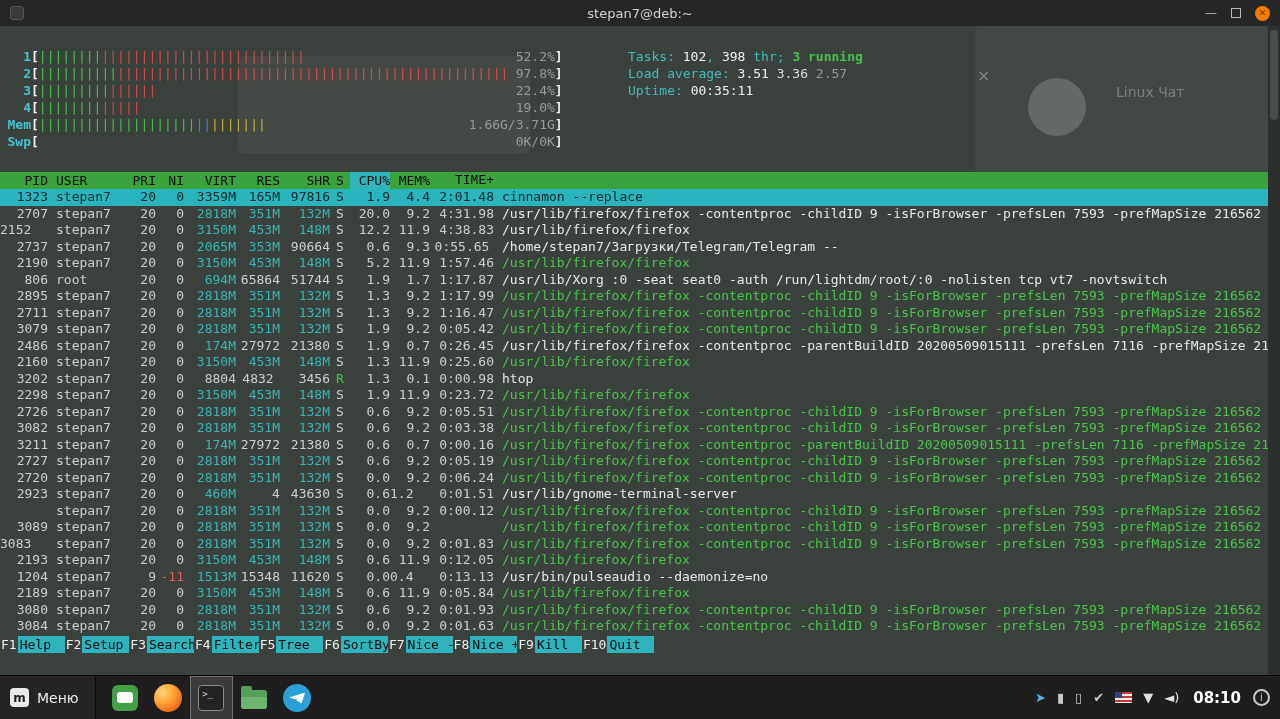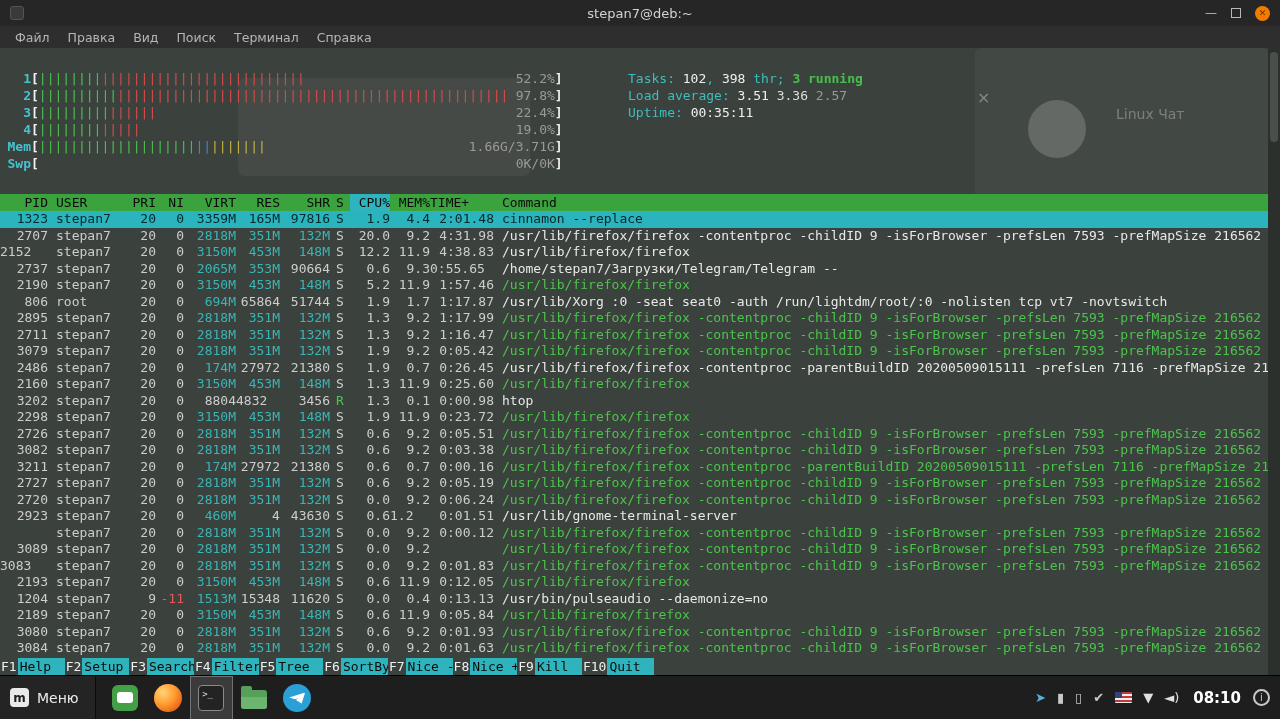--- a/index.html
+++ b/index.html
@@ -114,28 +114,20 @@
   <div class="titlebar">
     <span class="app-icon-tl"></span>
     <div class="title">stepan7@deb:~</div>
     <div class="win-controls">
       <span class="ctl-min">—</span>
       <span class="ctl-max"></span>
       <span class="ctl-close">✕</span>
     </div>
   </div>
 
-  <div class="menubar" id="menubar">
-      <span class="menu-item">Файл</span>
-      <span class="menu-item">Правка</span>
-      <span class="menu-item">Вид</span>
-      <span class="menu-item">Поиск</span>
-      <span class="menu-item">Терминал</span>
-      <span class="menu-item">Справка</span>
-    </div>
 
   <div class="terminal">
 
     <div class="ghost-panel" id="ghost-dialog"></div>
     <div class="ghost-panel" id="ghost-chat"></div>
     <div class="ghost-avatar"></div>
     <div class="ghost-title">Linux Чат</div>
     <div class="ghost-close">×</div>
 
     <div class="meters" id="meters">
@@ -157,22 +149,21 @@
           <span class="hcell" style="width: 48px; text-align: right;">PID</span>
           <span class="hcell" style="width: 76px; text-align: left; padding-left: 8px;">USER</span>
           <span class="hcell" style="width: 32px; text-align: right;">PRI</span>
           <span class="hcell" style="width: 28px; text-align: right;">NI</span>
           <span class="hcell" style="width: 52px; text-align: right;">VIRT</span>
           <span class="hcell" style="width: 44px; text-align: right;">RES</span>
           <span class="hcell" style="width: 50px; text-align: right;">SHR</span>
           <span class="hcell" style="width: 20px; text-align: center;">S</span>
           <span class="hcell sort" style="width: 40px; text-align: right;">CPU%</span>
           <span class="hcell" style="width: 40px; text-align: right;">MEM%</span>
-          <span class="hcell" style="width: 64px; text-align: left;">TIME+</span>
-          <span class="hcell" style="flex: 1 1 0%; text-align: left; padding-left: 8px;">Command</span>
+          <span class="hcell" style="width: 64px; text-align: right; font-family: Liberation Mono, monospace;">TIME+</span>
         </div>
       <div class="tbody" id="tbody">
           <div class="prow sel">
             <span class="cell c-gray" style="width: 48px; text-align: right;">1323</span>
             <span class="cell c-gray" style="width: 76px; text-align: left; padding-left: 8px;">stepan7</span>
             <span class="cell c-gray" style="width: 32px; text-align: right;">20</span>
             <span class="cell c-gray" style="width: 28px; text-align: right;">0</span>
             <span class="cell c-teal" style="width: 52px; text-align: right;">3359M</span>
             <span class="cell c-teal" style="width: 44px; text-align: right;">165M</span>
             <span class="cell c-gray" style="width: 50px; text-align: right;">97816</span>
@@ -214,21 +205,21 @@
             <span class="cell c-gray" style="width: 48px; text-align: right;">2737</span>
             <span class="cell c-gray" style="width: 76px; text-align: left; padding-left: 8px;">stepan7</span>
             <span class="cell c-gray" style="width: 32px; text-align: right;">20</span>
             <span class="cell c-gray" style="width: 28px; text-align: right;">0</span>
             <span class="cell c-teal" style="width: 52px; text-align: right;">2065M</span>
             <span class="cell c-teal" style="width: 44px; text-align: right;">353M</span>
             <span class="cell c-gray" style="width: 50px; text-align: right;">90664</span>
             <span class="cell c-gray" style="width: 20px; text-align: center;">S</span>
             <span class="cell c-gray" style="width: 40px; text-align: right;">0.6</span>
             <span class="cell c-gray" style="width: 40px; text-align: right;">9.3</span>
-            <span class="cell c-gray" style="width: 64px; text-align: left;">0:55.65</span>
+            <span class="cell c-gray" style="width: 64px; text-align: center;">0:55.65</span>
             <span class="cell c-cmd" style="flex: 1 1 0%; text-align: left; padding-left: 8px;">/home/stepan7/Загрузки/Telegram/Telegram --</span>
           </div>
           <div class="prow">
             <span class="cell c-gray" style="width: 48px; text-align: right;">2190</span>
             <span class="cell c-gray" style="width: 76px; text-align: left; padding-left: 8px;">stepan7</span>
             <span class="cell c-gray" style="width: 32px; text-align: right;">20</span>
             <span class="cell c-gray" style="width: 28px; text-align: right;">0</span>
             <span class="cell c-teal" style="width: 52px; text-align: right;">3150M</span>
             <span class="cell c-teal" style="width: 44px; text-align: right;">453M</span>
             <span class="cell c-teal" style="width: 50px; text-align: right;">148M</span>
@@ -321,21 +312,21 @@
             <span class="cell c-gray" style="width: 40px; text-align: right;">11.9</span>
             <span class="cell c-gray" style="width: 64px; text-align: right;">0:25.60</span>
             <span class="cell c-green" style="flex: 1 1 0%; text-align: left; padding-left: 8px;">/usr/lib/firefox/firefox</span>
           </div>
           <div class="prow">
             <span class="cell c-gray" style="width: 48px; text-align: right;">3202</span>
             <span class="cell c-gray" style="width: 76px; text-align: left; padding-left: 8px;">stepan7</span>
             <span class="cell c-gray" style="width: 32px; text-align: right;">20</span>
             <span class="cell c-gray" style="width: 28px; text-align: right;">0</span>
             <span class="cell c-gray" style="width: 52px; text-align: right;">8804</span>
-            <span class="cell c-gray" style="width: 44px; text-align: left;">4832</span>
+            <span class="cell c-gray" style="width: 44px; text-align: center;">4832</span>
             <span class="cell c-gray" style="width: 50px; text-align: right;">3456</span>
             <span class="cell c-green" style="width: 20px; text-align: center;">R</span>
             <span class="cell c-gray" style="width: 40px; text-align: right;">1.3</span>
             <span class="cell c-gray" style="width: 40px; text-align: right;">0.1</span>
             <span class="cell c-gray" style="width: 64px; text-align: right;">0:00.98</span>
             <span class="cell c-cmd" style="flex: 1 1 0%; text-align: left; padding-left: 8px;">htop</span>
           </div>
           <div class="prow">
             <span class="cell c-gray" style="width: 48px; text-align: right;">2298</span>
             <span class="cell c-gray" style="width: 76px; text-align: left; padding-left: 8px;">stepan7</span>
@@ -493,21 +484,21 @@
           <div class="prow">
             <span class="cell c-gray" style="width: 48px; text-align: right;">1204</span>
             <span class="cell c-gray" style="width: 76px; text-align: left; padding-left: 8px;">stepan7</span>
             <span class="cell c-gray" style="width: 32px; text-align: right;">9</span>
             <span class="cell c-red" style="width: 28px; text-align: right;">-11</span>
             <span class="cell c-teal" style="width: 52px; text-align: right;">1513M</span>
             <span class="cell c-gray" style="width: 44px; text-align: right;">15348</span>
             <span class="cell c-gray" style="width: 50px; text-align: right;">11620</span>
             <span class="cell c-gray" style="width: 20px; text-align: center;">S</span>
             <span class="cell c-gray" style="width: 40px; text-align: right;">0.0</span>
-            <span class="cell c-gray" style="width: 40px; text-align: right;">0.4</span>
+            <span class="cell c-gray" style="width: 40px; ">0.4</span>
             <span class="cell c-gray" style="width: 64px; text-align: right;">0:13.13</span>
             <span class="cell c-cmd" style="flex: 1 1 0%; text-align: left; padding-left: 8px;">/usr/bin/pulseaudio --daemonize=no</span>
           </div>
           <div class="prow">
             <span class="cell c-gray" style="width: 48px; text-align: right;">2189</span>
             <span class="cell c-gray" style="width: 76px; text-align: left; padding-left: 8px;">stepan7</span>
             <span class="cell c-gray" style="width: 32px; text-align: right;">20</span>
             <span class="cell c-gray" style="width: 28px; text-align: right;">0</span>
             <span class="cell c-teal" style="width: 52px; text-align: right;">3150M</span>
             <span class="cell c-teal" style="width: 44px; text-align: right;">453M</span>

